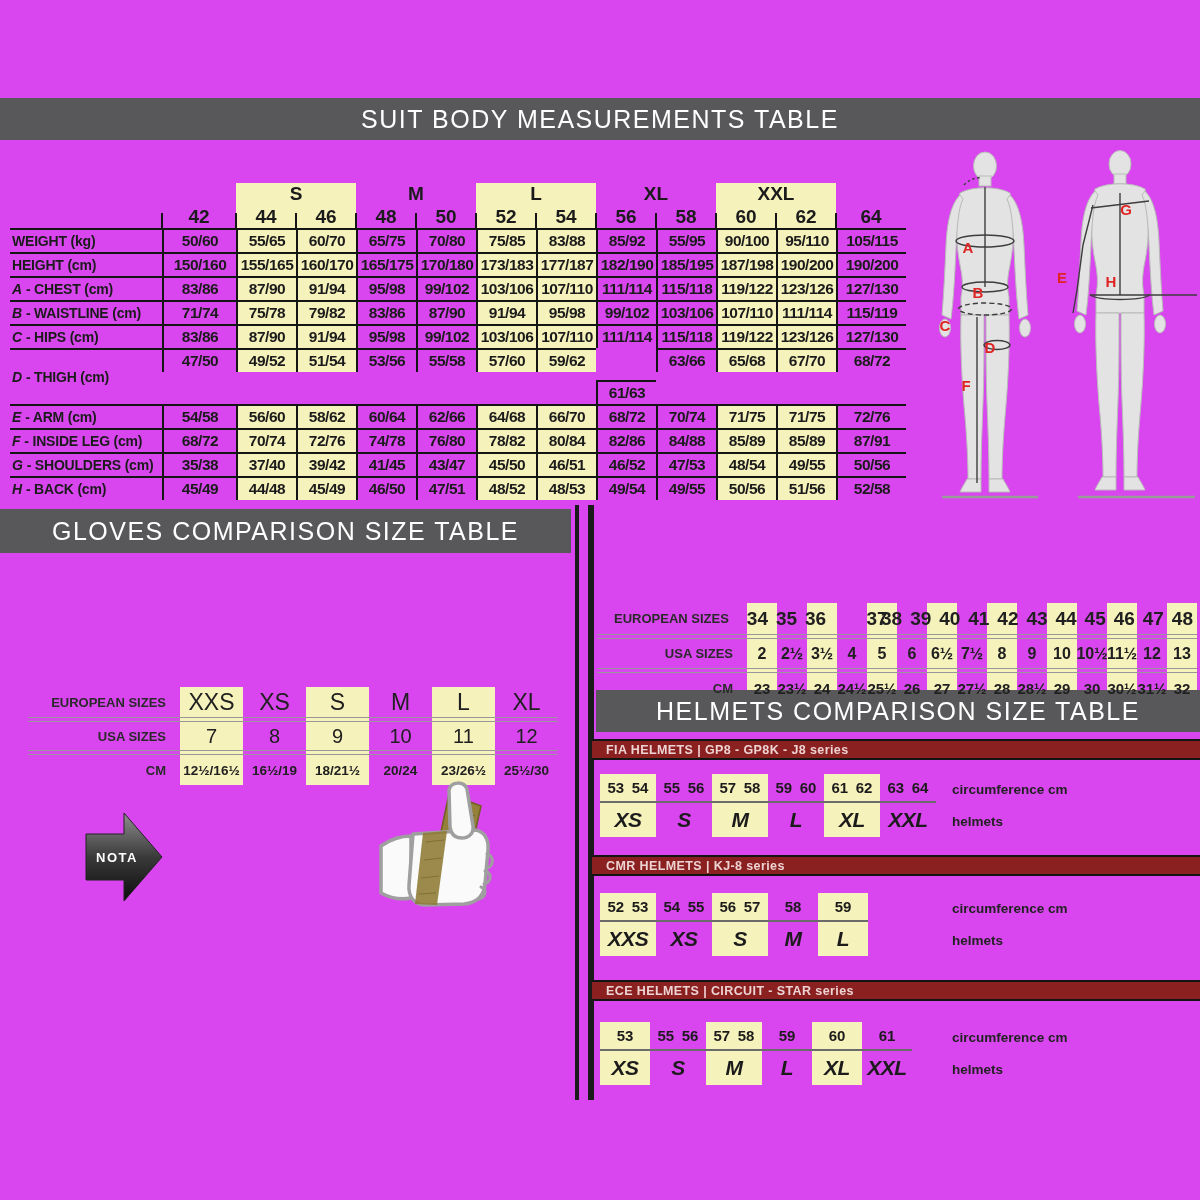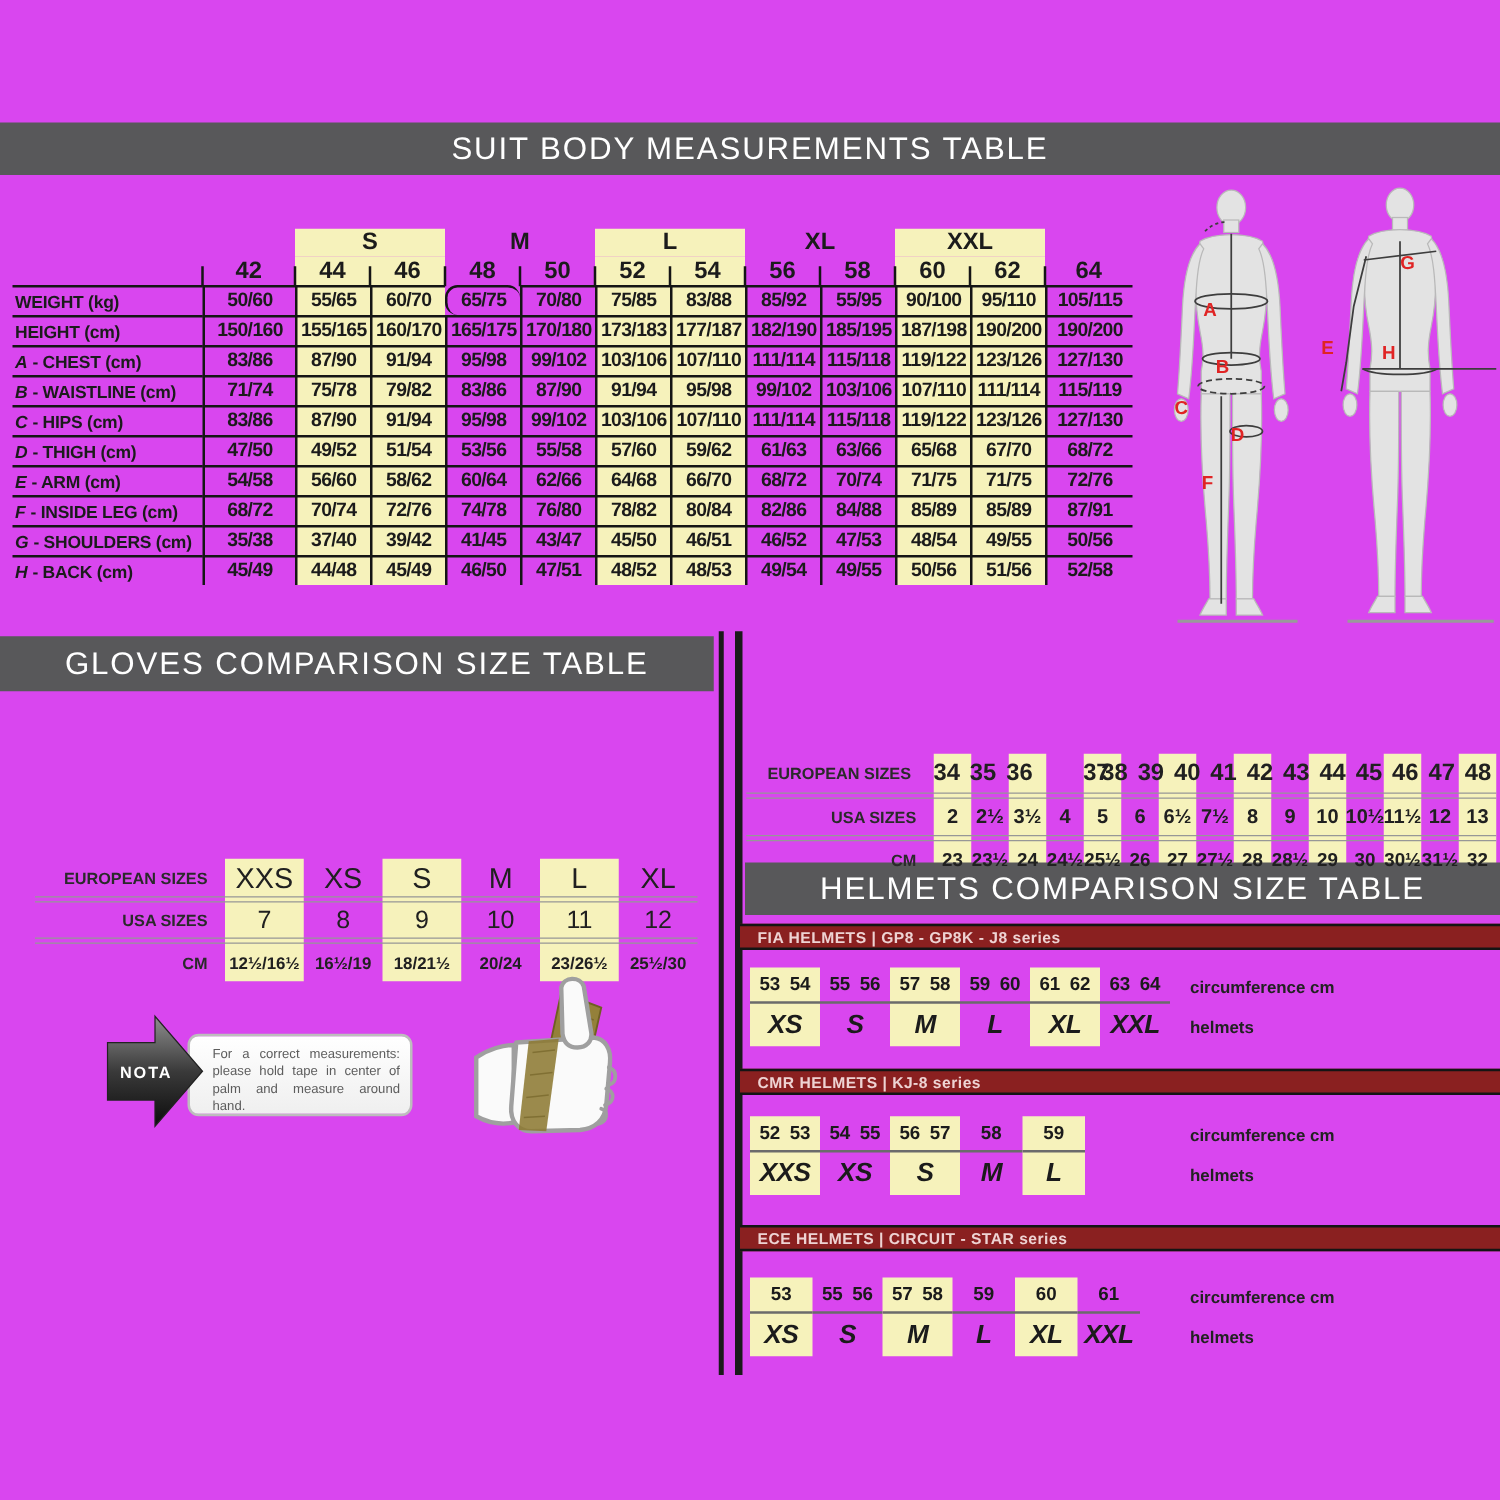--- a/index.html
+++ b/index.html
@@ -154,21 +154,21 @@
         <div class="suit-size" style="width: 70px;">
           <div class="tick"></div>
           <div class="sz">64</div>
         </div>
       </div>
       <div class="s-row">
         <div class="suit-label">WEIGHT (kg)</div>
         <div class="suit-val" style="width: 74px;">50/60</div>
         <div class="suit-val hl" style="width: 60px;">55/65</div>
         <div class="suit-val hl" style="width: 60px;">60/70</div>
-        <div class="suit-val" style="width: 60px; border-radius: 10px;">65/75</div>
+        <div class="suit-val" style="width: 60px;">65/75</div>
         <div class="suit-val" style="width: 60px;">70/80</div>
         <div class="suit-val hl" style="width: 60px;">75/85</div>
         <div class="suit-val hl" style="width: 60px;">83/88</div>
         <div class="suit-val" style="width: 60px;">85/92</div>
         <div class="suit-val" style="width: 60px;">55/95</div>
         <div class="suit-val hl" style="width: 60px;">90/100</div>
         <div class="suit-val hl" style="width: 60px;">95/110</div>
         <div class="suit-val" style="width: 70px;">105/115</div>
       </div>
       <div class="s-row">
@@ -233,21 +233,21 @@
       </div>
       <div class="s-row">
         <div class="suit-label"><i>D</i>- THIGH (cm)</div>
         <div class="suit-val" style="width: 74px;">47/50</div>
         <div class="suit-val hl" style="width: 60px;">49/52</div>
         <div class="suit-val hl" style="width: 60px;">51/54</div>
         <div class="suit-val" style="width: 60px;">53/56</div>
         <div class="suit-val" style="width: 60px;">55/58</div>
         <div class="suit-val hl" style="width: 60px;">57/60</div>
         <div class="suit-val hl" style="width: 60px;">59/62</div>
-        <div class="suit-val" style="width: 60px;">61/63</div>
+        <div class="suit-val" style="width: 60px; margin-top: 32px;">61/63</div>
         <div class="suit-val" style="width: 60px;">63/66</div>
         <div class="suit-val hl" style="width: 60px;">65/68</div>
         <div class="suit-val hl" style="width: 60px;">67/70</div>
         <div class="suit-val" style="width: 70px;">68/72</div>
       </div>
       <div class="s-row">
         <div class="suit-label"><i>E</i>- ARM (cm)</div>
         <div class="suit-val" style="width: 74px;">54/58</div>
         <div class="suit-val hl" style="width: 60px;">56/60</div>
         <div class="suit-val hl" style="width: 60px;">58/62</div>
@@ -408,23 +408,20 @@
       <defs>
         <linearGradient id="gArr" x1="0" y1="0" x2="0" y2="1">
           <stop offset="0" stop-color="#8f8f8f"></stop>
             <stop offset="0.5" stop-color="#3a3a3a"></stop>
             <stop offset="1" stop-color="#0c0c0c"></stop>
         </linearGradient>
       </defs>
       <polygon points="1,23 39,23 39,2 77,46 39,90 39,69 1,69" fill="url(#gArr)" stroke="#222" stroke-width="1"></polygon>
     </svg>
     <span id="nota-tag">NOTA</span>
-    <div id="nota-box">
-      <span>For a correct measurements: please hold tape in center of palm and measure around hand.</span>
-    </div>
   </div>
 
   <svg id="thumb" width="140" height="145" viewBox="0 0 140 145">
     <path d="M86,18 L118,30 L96,128 L66,112 Z" fill="#94803a" stroke="#6f5f23" stroke-width="1.5"></path>
     <g stroke="#6f5f23" stroke-width="1.2" opacity="0.7">
       <line x1="90" y1="32" x2="112" y2="40"></line>
         <line x1="86" y1="52" x2="108" y2="60"></line>
       <line x1="82" y1="72" x2="104" y2="80"></line>
         <line x1="78" y1="92" x2="100" y2="100"></line>
     </g>

